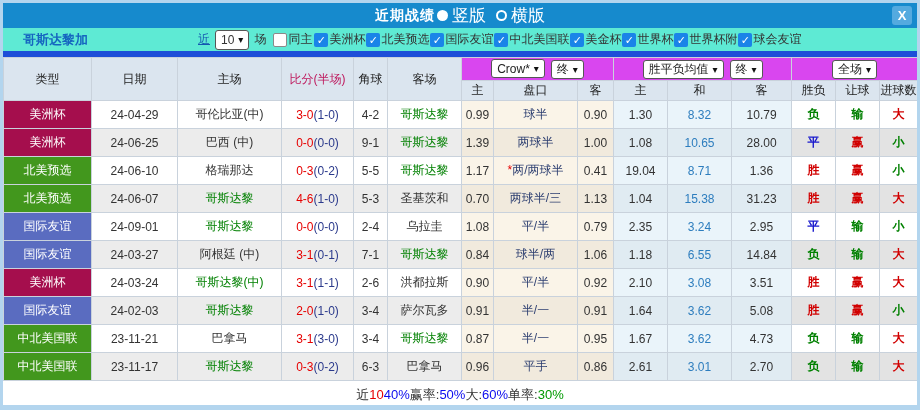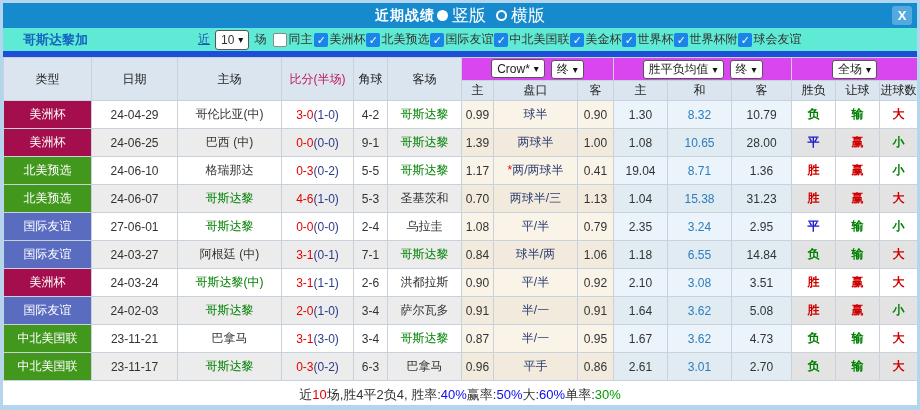--- a/index.html
+++ b/index.html
@@ -292,21 +292,21 @@
           <td class="odds">1.13</td>
           <td class="avg">1.04</td>
           <td class="avg mid">15.38</td>
           <td class="avg">31.23</td>
           <td class="res res-red">胜</td>
           <td class="res res-red">赢</td>
           <td class="res res-red">大</td>
         </tr>
         <tr>
           <td class="type type-blue">国际友谊</td>
-          <td class="date">27-06-01</td>
+          <td class="date">24-09-01</td>
           <td class="team hl">哥斯达黎</td>
           <td class="score"><span class="ft">0-0</span><span class="ht">(0-0)</span></td>
           <td class="corner">2-4</td>
           <td class="team">乌拉圭</td>
           <td class="odds">1.08</td>
           <td class="handicap">平/半</td>
           <td class="odds">0.79</td>
           <td class="avg">2.35</td>
           <td class="avg mid">3.24</td>
           <td class="avg">2.95</td>
@@ -398,21 +398,20 @@
           <td class="res res-green">负</td>
           <td class="res res-green">输</td>
           <td class="res res-red">大</td>
         </tr>
       </tbody>
   </table>
 
   <div class="footer" id="summary-footer">
       <span class="seg-default">近</span>
       <span class="seg-red">10</span>
-      <span class="seg-default">场,胜4平2负4, 胜率:</span>
       <span class="seg-blue">40%</span>
       <span class="seg-default"> 赢率:</span>
       <span class="seg-blue">50%</span>
       <span class="seg-default"> 大:</span>
       <span class="seg-blue">60%</span>
       <span class="seg-default"> 单率:</span>
       <span class="seg-green">30%</span>
     </div>
 
 </div>

